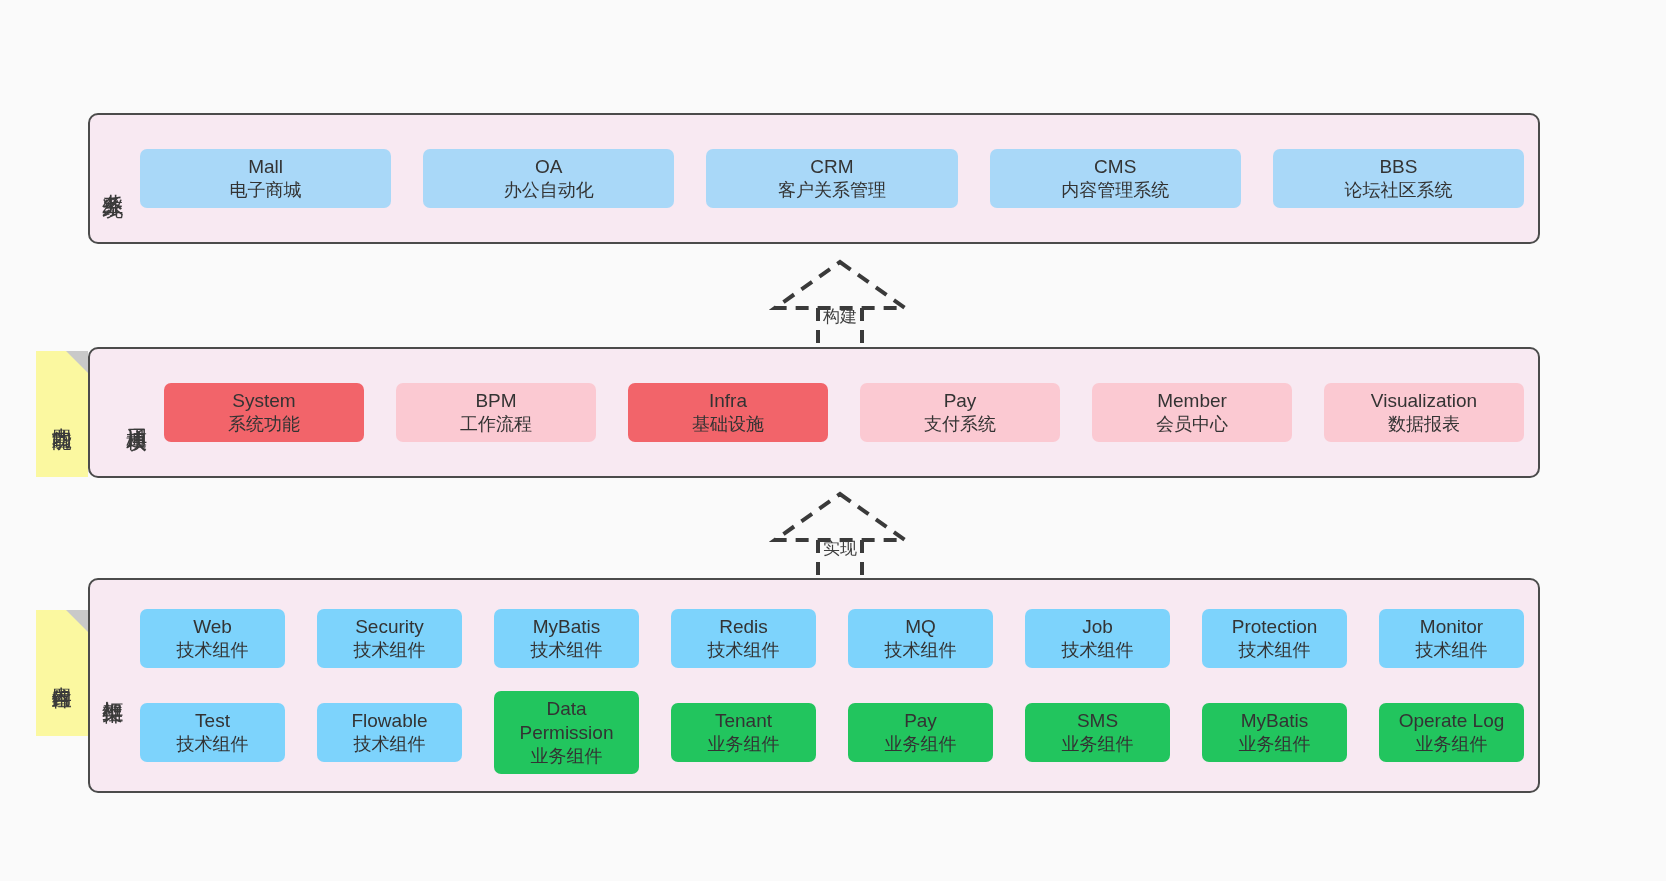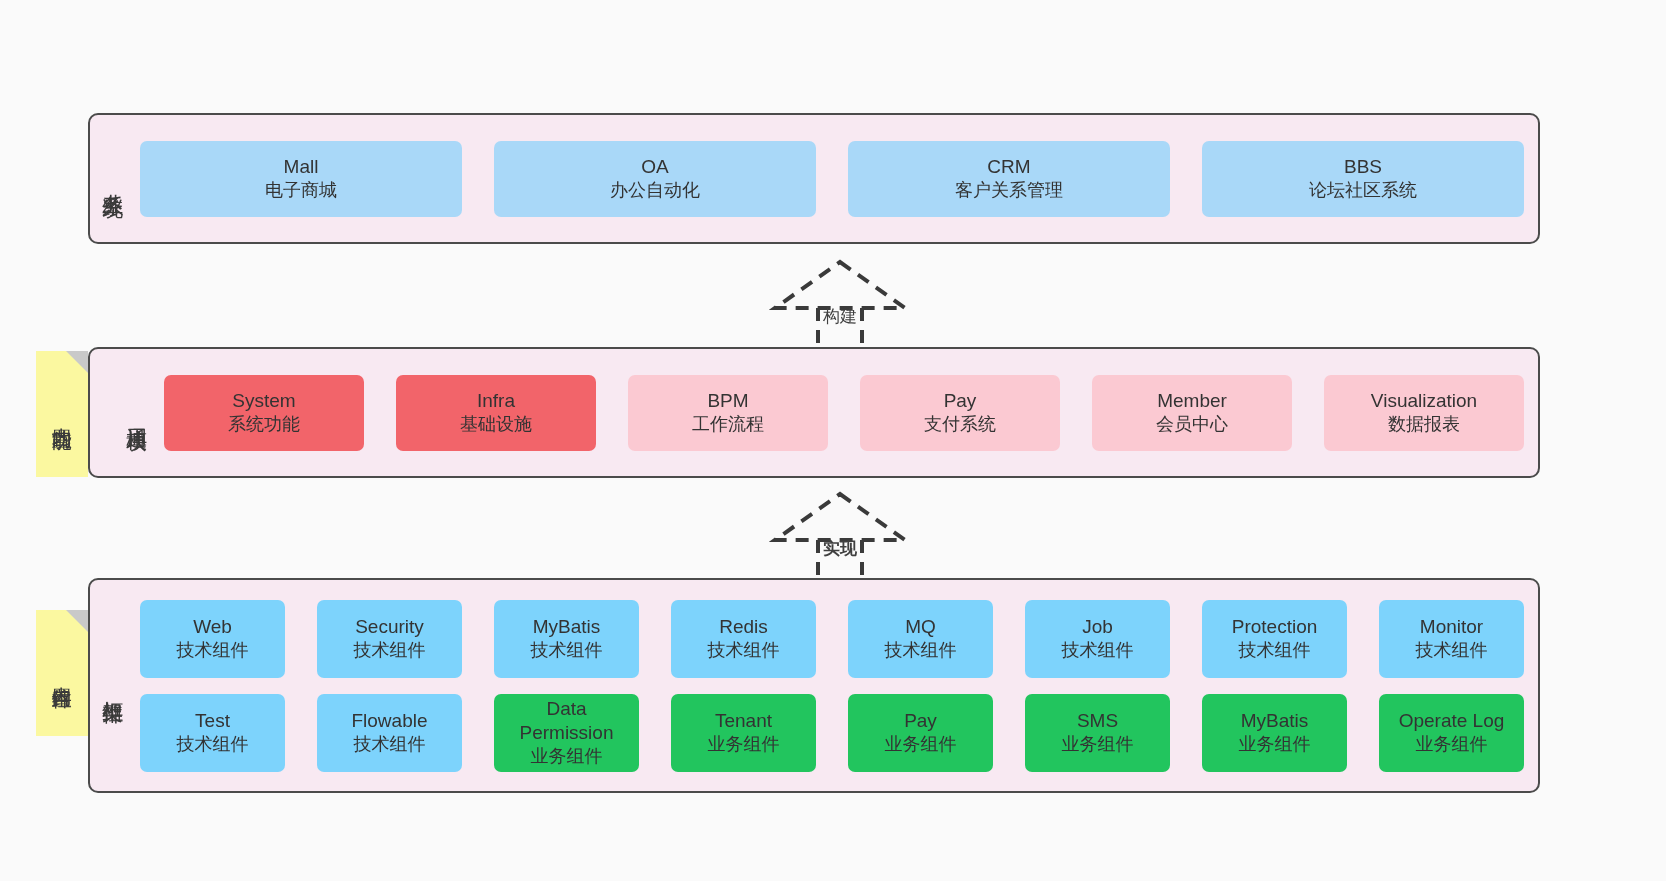--- a/index.html
+++ b/index.html
@@ -52,20 +52,21 @@
     display: flex;
     flex-direction: column;
     justify-content: center;
     gap: 16px;
     padding: 0 14px 0 4px;
   }
   .row {
     display: flex;
     flex-direction: row;
     gap: 32px;
+    align-items: center;
   }
 
   
   .card {
     flex: 1 1 0;
     box-sizing: border-box;
     border-radius: 7px;
     display: flex;
     flex-direction: column;
     align-items: center;
@@ -133,21 +134,21 @@
     left: 50%;
     top: 47px;
     transform: translateX(-50%);
     font-size: 17px;
     color: #404040;
     background: transparent;
     padding: 0 2px;
     white-space: nowrap;
   }
   #arrow-build   { left: 760px; top: 258px; }
-  #arrow-realize { left: 760px; top: 490px; font-weight: bold; }
+  #arrow-realize { left: 760px; top: 490px; }
 </style>
 </head>
 <body>
 
 <div class="canvas">
 
   <div class="panel" id="panel-business">
     <div class="panel-title">业务系统</div>
     <div class="panel-body">
       <div class="row">
@@ -155,20 +156,24 @@
           <span class="t1">Mall</span>
           <span class="t2">电子商城</span>
         </div>
         <div class="card c-blue">
           <span class="t1">OA</span>
           <span class="t2">办公自动化</span>
         </div>
         <div class="card c-blue">
           <span class="t1">CRM</span>
           <span class="t2">客户关系管理</span>
+        </div>
+        <div class="card c-blue">
+          <span class="t1">CMS</span>
+          <span class="t2">内容管理系统</span>
         </div>
         <div class="card c-blue">
           <span class="t1">BBS</span>
           <span class="t2">论坛社区系统</span>
         </div>
       </div>
     </div>
   </div>
 
   <div class="arrow" id="arrow-build">
@@ -184,27 +189,27 @@
     <span>内置功能</span>
   </div>
   <div class="panel" id="panel-common">
     <div class="panel-title">通用模块</div>
     <div class="panel-body">
       <div class="row">
         <div class="card c-red">
           <span class="t1">System</span>
           <span class="t2">系统功能</span>
         </div>
+        <div class="card c-pink">
+          <span class="t1">BPM</span>
+          <span class="t2">工作流程</span>
+        </div>
         <div class="card c-red">
           <span class="t1">Infra</span>
           <span class="t2">基础设施</span>
-        </div>
-        <div class="card c-pink">
-          <span class="t1">BPM</span>
-          <span class="t2">工作流程</span>
         </div>
         <div class="card c-pink">
           <span class="t1">Pay</span>
           <span class="t2">支付系统</span>
         </div>
         <div class="card c-pink">
           <span class="t1">Member</span>
           <span class="t2">会员中心</span>
         </div>
         <div class="card c-pink">

